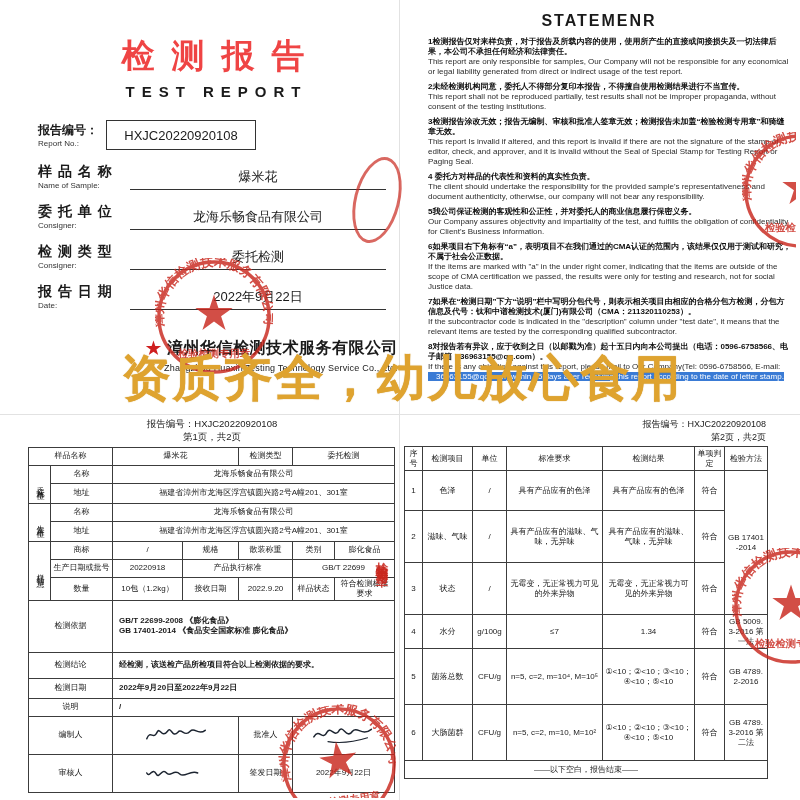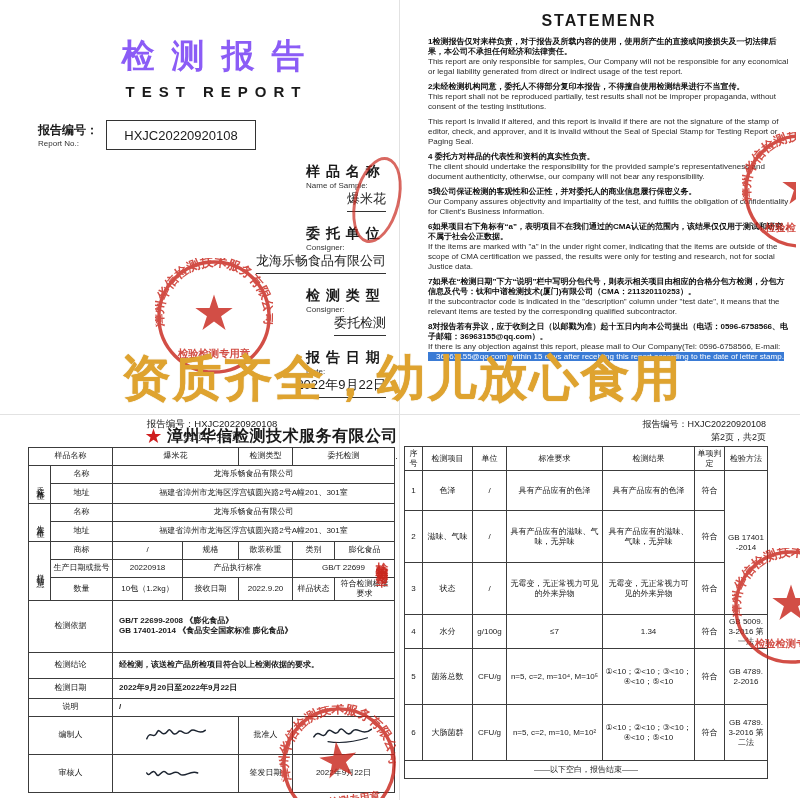--- a/index.html
+++ b/index.html
@@ -27,31 +27,31 @@
   }
   .paging-seal {
     position:absolute; left:345px; top:134px; z-index:30;
     writing-mode:vertical-lr; text-orientation:upright;
     color:rgba(201,40,30,.85); font-size:12.5px; font-weight:bold; letter-spacing:2px;
   }
 
   
   #cover { position:absolute; left:28px; top:6px; width:370px; height:406px; }
   .cover-title { margin-top:28px; text-align:center; font-size:33px; font-weight:bold;
-                 letter-spacing:17px; text-indent:17px; color:#8b5cf6; }
+                 letter-spacing:17px; text-indent:17px; color:#ef4444; }
   .cover-subtitle { text-align:center; font-size:15px; font-weight:bold;
                     letter-spacing:7px; text-indent:7px; margin-top:4px; }
   .report-no-row { display:flex; align-items:center; margin:20px 0 0 10px; }
   .rn-label { width:64px; }
   .zh-label { font-size:12px; font-weight:bold; }
   .en-small { font-size:8px; color:#333; }
   .report-no-box { border:1px solid #333; width:150px; height:30px; margin-left:4px;
                    display:flex; align-items:center; justify-content:center; font-size:13px; }
   .cover-fields { margin-top:12px; }
-  .cover-field { display:flex; align-items:flex-end; margin-top:13px; min-height:24px;flex-direction:column; }
+  .cover-field { display:flex; align-items:flex-end; margin-top:13px; min-height:24px; }
   .cf-label { width:102px; padding-left:10px; }
   .cf-label .zh-label { font-size:14px; letter-spacing:1px; }
   .cf-value { flex:1; border-bottom:1px solid #333; text-align:center; font-size:13px;
               padding-bottom:3px; margin-right:12px; min-height:18px; }
   .company-block { margin-top:26px; text-align:right; }
   .company-line { font-size:16px; font-weight:bold; letter-spacing:.5px; }
   .logo-star { color:#cf1f1f; font-size:20px; margin-right:4px; vertical-align:-2px; }
   .company-en { font-size:9px; margin-top:3px; letter-spacing:.2px; }
   .cover-address { margin-top:15px; font-size:9.5px; padding-left:4px; }
 
@@ -154,20 +154,21 @@
 
   <div class="st-item">
     <p class="st-zh">1检测报告仅对来样负责，对于报告及所载内容的使用，使用所产生的直接或间接损失及一切法律后果，本公司不承担任何经济和法律责任。</p>
     <p class="st-en">This report are only responsible for samples, Our Company will not be responsible for any economical or legal liability generated from direct or indirect usage of the test report.</p>
   </div>
   <div class="st-item">
     <p class="st-zh">2未经检测机构同意，委托人不得部分复印本报告，不得擅自使用检测结果进行不当宣传。</p>
     <p class="st-en">This report shall not be reproduced partially, test results shall not be improper propaganda, without consent of the testing institutions.</p>
   </div>
   <div class="st-item">
+    <p class="st-zh">3检测报告涂改无效；报告无编制、审核和批准人签章无效；检测报告未加盖“检验检测专用章”和骑缝章无效。</p>
     <p class="st-en">This report Is invalid if altered, and this report is invalid if there are not the signature of the stamp of editor, check, and approver, and it is invalid without the Seal of Special Stamp for Testing Report or Paging Seal.</p>
   </div>
   <div class="st-item">
     <p class="st-zh">4 委托方对样品的代表性和资料的真实性负责。</p>
     <p class="st-en">The client should undertake the responsibility for the provided sample's representativeness and document authenticity, otherwise, our company will not bear any responsibility.</p>
   </div>
   <div class="st-item">
     <p class="st-zh">5我公司保证检测的客观性和公正性，并对委托人的商业信息履行保密义务。</p>
     <p class="st-en">Our Company assures objectivity and impartiality of the test, and fulfills the obligation of confidentiality for Client's Business information.</p>
   </div>

